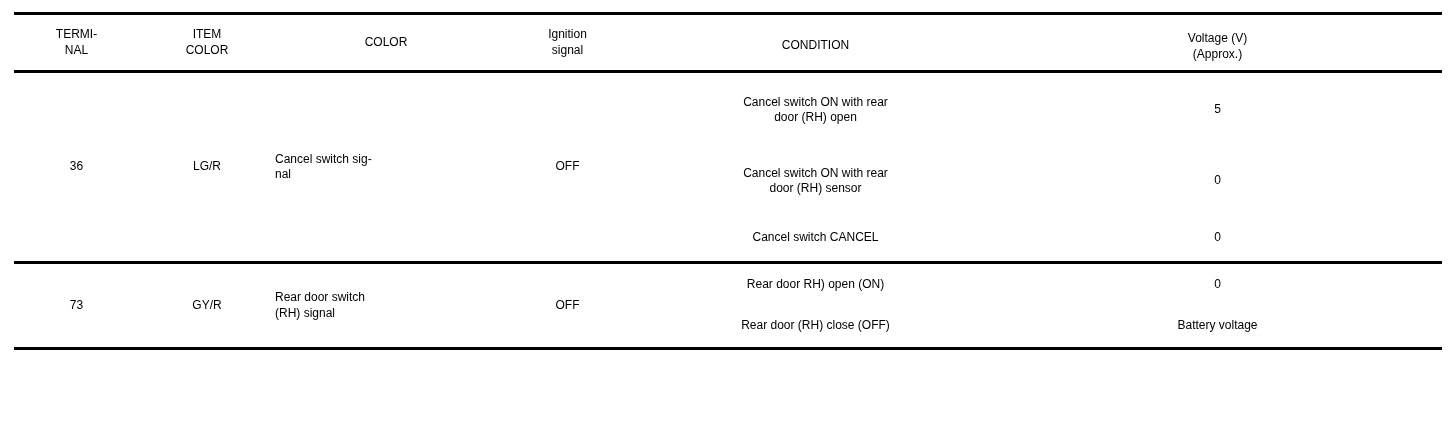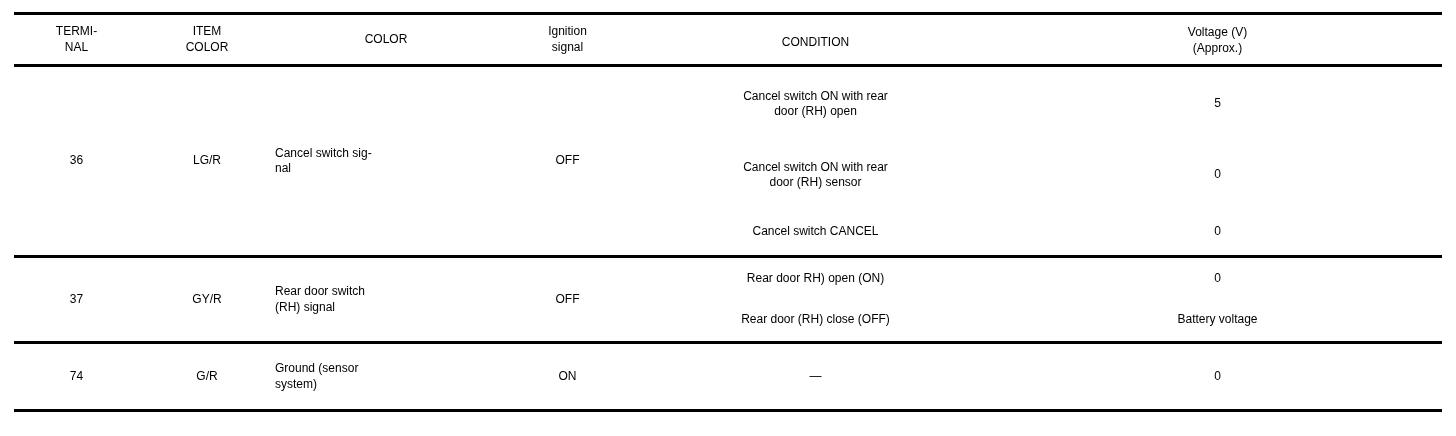--- a/index.html
+++ b/index.html
@@ -125,21 +125,21 @@
         <th class="hdr vl-right">COLOR</th>
         <th class="hdr vl-right">
           <span>Ignition</span><br>
           <span>signal</span>
         </th>
         <th class="group-cell">
           <table class="subtable">
             <tbody>
                 <tr>
               <td class="sub-cond" style="padding-top:6px;padding-bottom:0;">CONDITION</td>
-              <td class="sub-volt" style="padding-top:10px;padding-bottom:8px;">
+              <td class="sub-volt" style="padding-top:16px;padding-bottom:8px;">
                 <span>Voltage (V)</span><br>
                 <span>(Approx.)</span>
               </td>
             </tr>
           </tbody>
             </table>
         </th>
       </tr>
     </thead>
 
@@ -173,21 +173,21 @@
             <tr class="subrow-div">
               <td class="sub-cond" style="height:44px">Cancel switch CANCEL</td>
               <td class="sub-volt">0</td>
             </tr>
           </tbody>
             </table>
         </td>
       </tr>
 
       <tr class="rule-thick-bot">
-        <td class="cell ctr vl-right" style="height:83px">37</td>
+        <td class="cell ctr vl-right" style="height:83px">73</td>
         <td class="cell ctr vl-right">GY/R</td>
         <td class="item-text vl-right">
           <span>Rear door switch</span><br>
           <span>(RH) signal</span>
         </td>
         <td class="cell ctr vl-right">OFF</td>
         <td class="group-cell">
           <table class="subtable">
             <tbody>
                 <tr>
@@ -196,35 +196,16 @@
             </tr>
             <tr class="subrow-div">
               <td class="sub-cond" style="height:41px">Rear door (RH) close (OFF)</td>
               <td class="sub-volt">Battery voltage</td>
             </tr>
           </tbody>
             </table>
         </td>
       </tr>
 
-      <tr class="rule-thick-bot">
-        <td class="cell ctr vl-right" style="height:65px">74</td>
-        <td class="cell ctr vl-right">G/R</td>
-        <td class="item-text vl-right">
-          <span>Ground (sensor</span><br>
-          <span>system)</span>
-        </td>
-        <td class="cell ctr vl-right">ON</td>
-        <td class="group-cell">
-          <table class="subtable">
-            <tbody>
-                <tr>
-              <td class="sub-cond" style="height:63px">—</td>
-              <td class="sub-volt">0</td>
-            </tr>
-          </tbody>
-            </table>
-        </td>
-      </tr>
 
     </tbody>
   </table>
 </div>
 
 </body></html>

